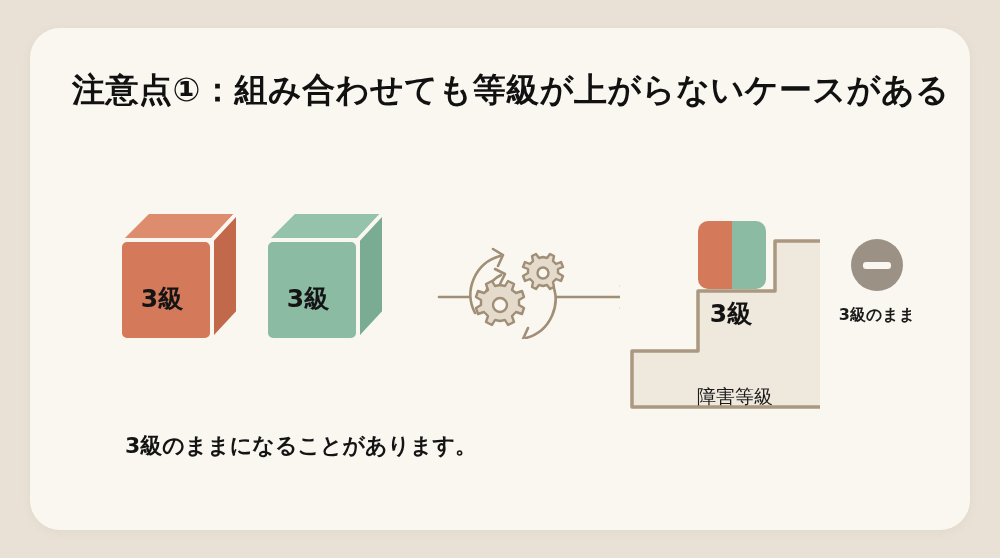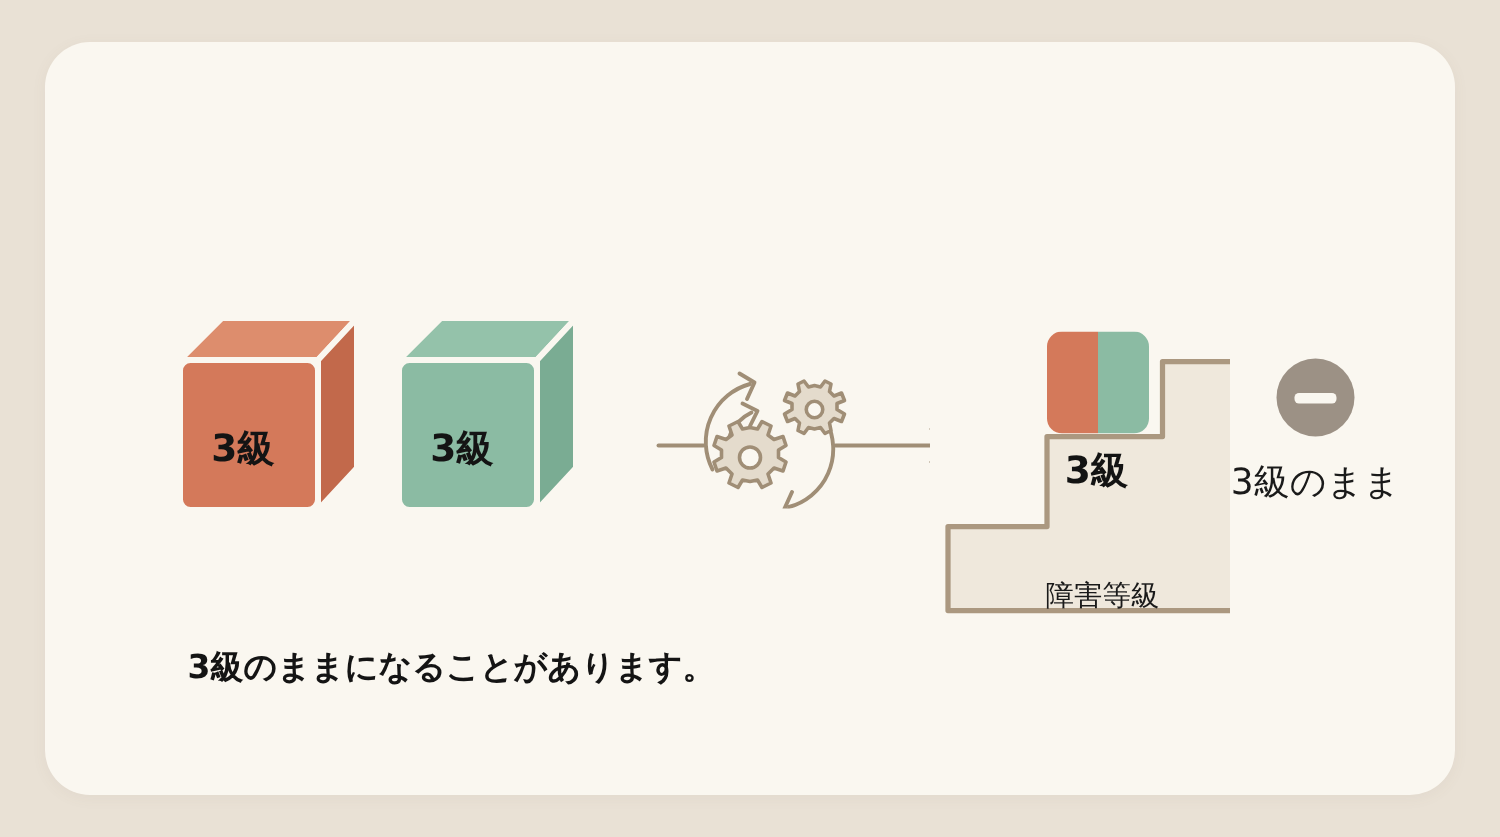--- a/index.html
+++ b/index.html
@@ -142,22 +142,22 @@
     position: absolute;
     left: 12px;
     top: 22.5px;
     width: 28px;
     height: 7px;
     border-radius: 3px;
     background: #faf7f0;
   }
   #result-label {
     margin-top: 14px;
-    font-size: 24px;
-    font-weight: normal;
+    font-size: 16px;
+    font-weight: bold;
     color: #1a1a1a;
     white-space: nowrap;
   }
 
   
   #footnote {
     position: absolute;
     left: 95px;
     top: 400px;
     width: 810px;
@@ -167,20 +167,21 @@
     color: #141414;
   }
   #footnote div { white-space: nowrap; }
 </style>
 </head>
 <body>
 
 <div id="slide">
   <div id="card">
 
+    <div id="title">注意点①：組み合わせても等級が上がらないケースがある</div>
 
     <div id="diagram">
 
       <div class="cube" id="cube-orange">
         <svg viewBox="0 0 130 145" xmlns="http://www.w3.org/2000/svg">
 
           <path d="M8 36 L36 8 L126 8 L100 36 Z" fill="#dd8d6d" stroke="#faf7f0" stroke-width="4" stroke-linejoin="round"></path>
 
           <path d="M100 36 L126 8 L126 108 L100 136 Z" fill="#c2694b" stroke="#faf7f0" stroke-width="4" stroke-linejoin="round"></path>
 

